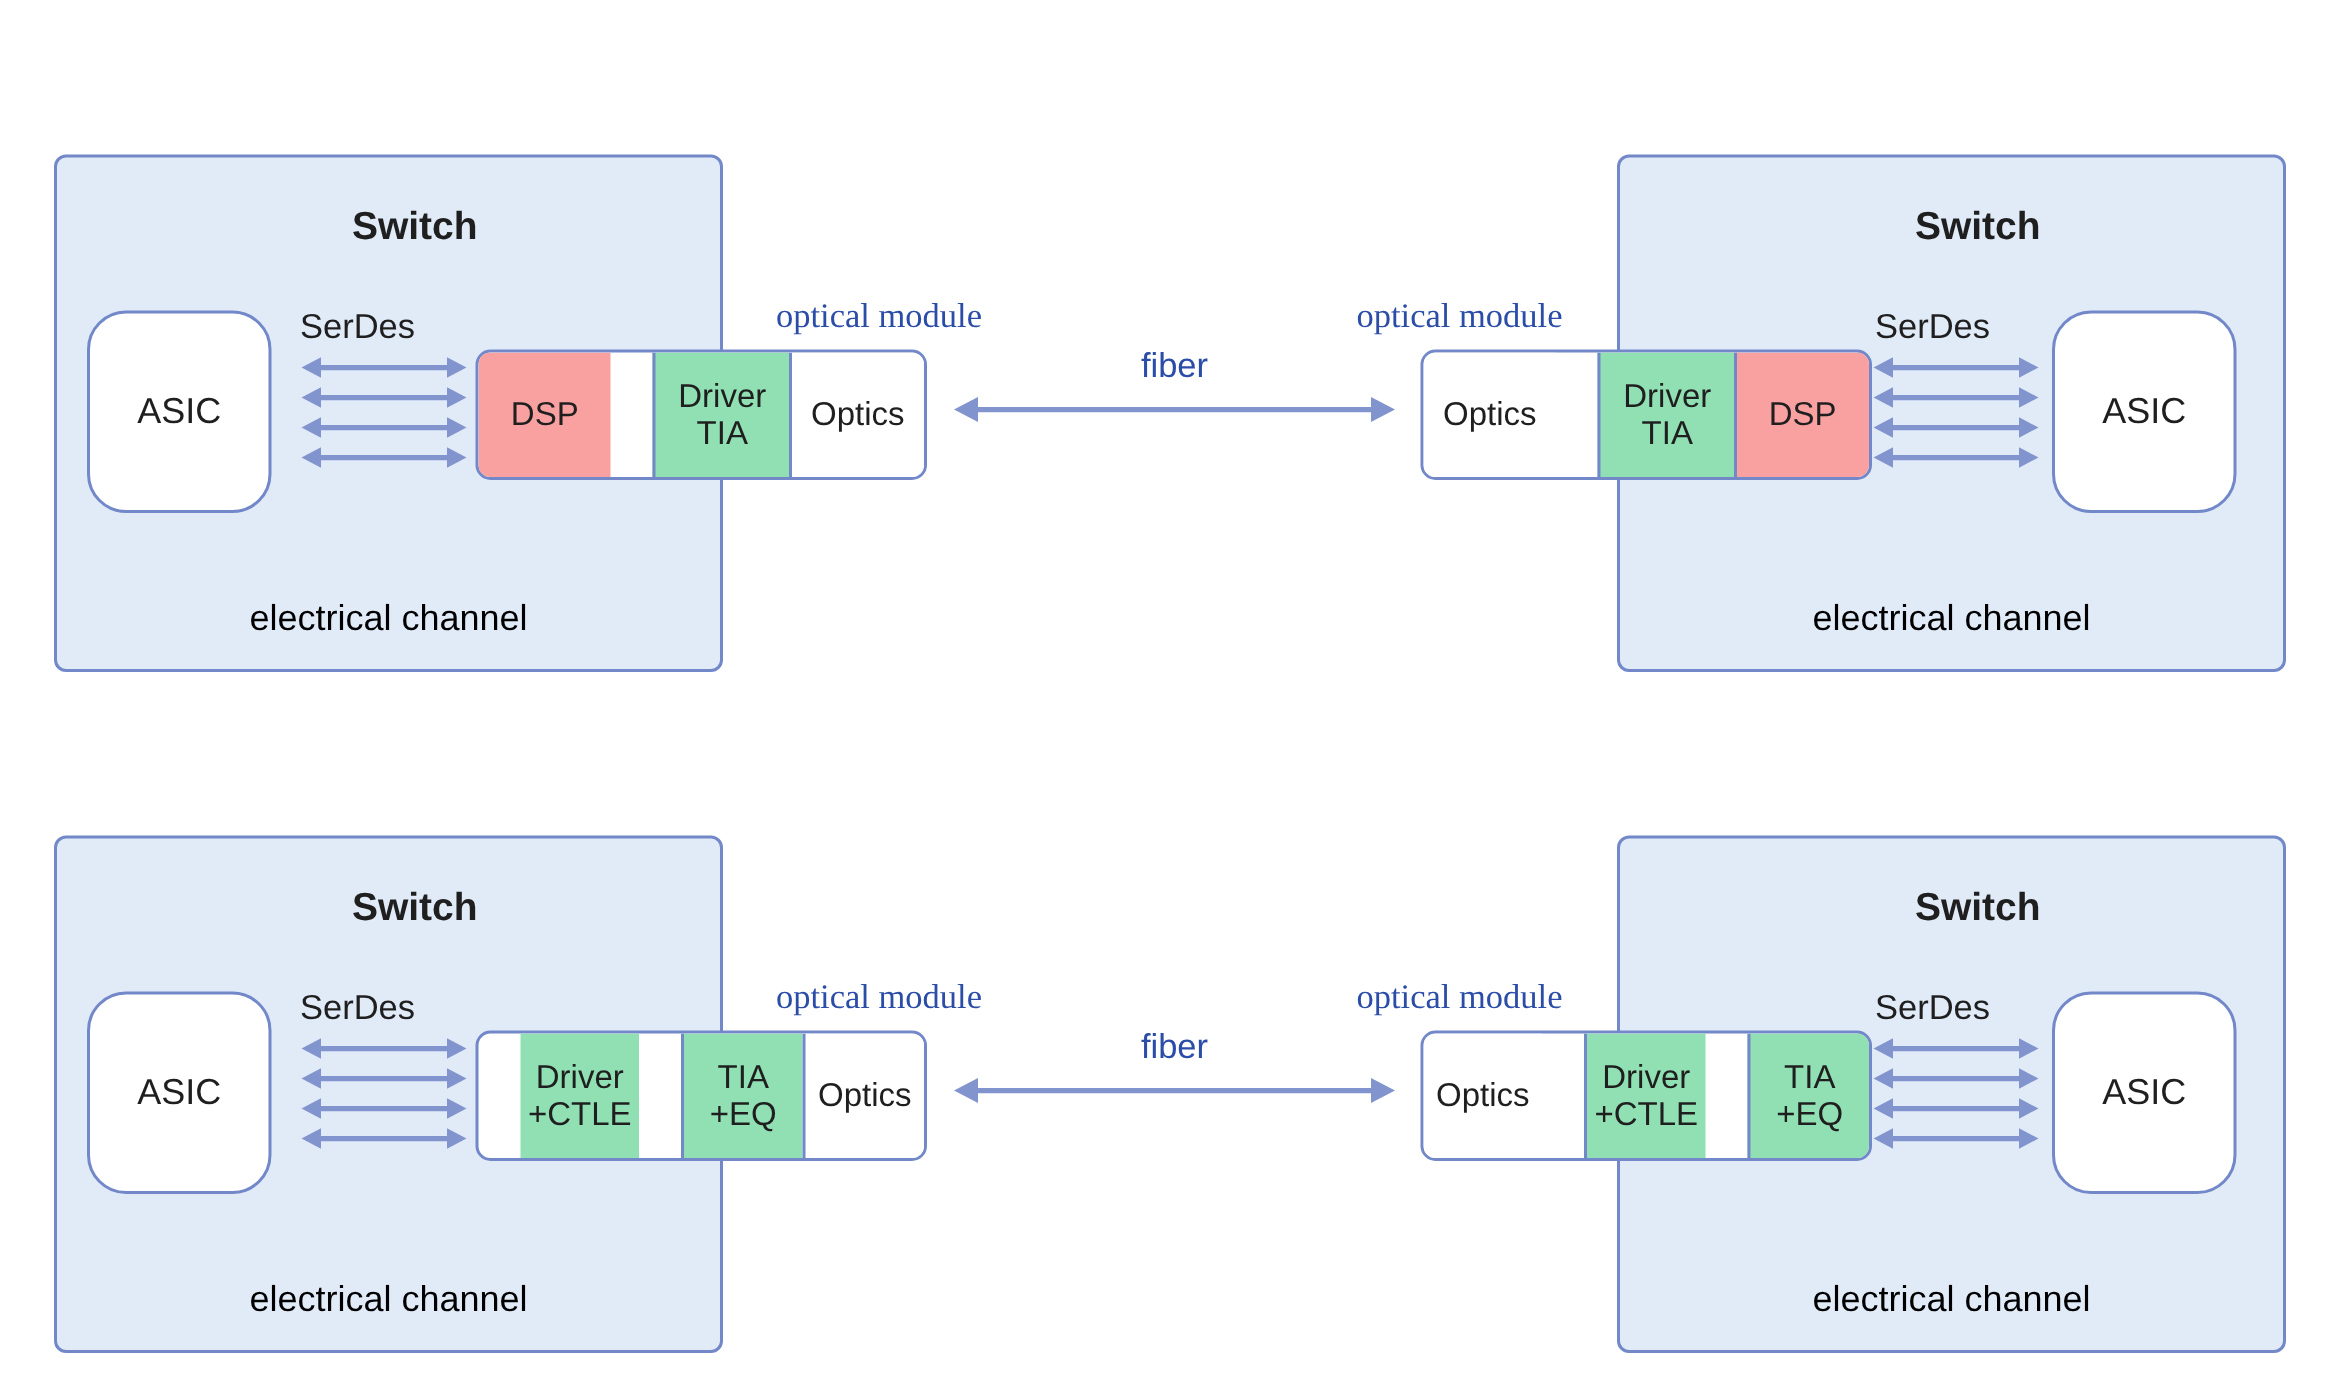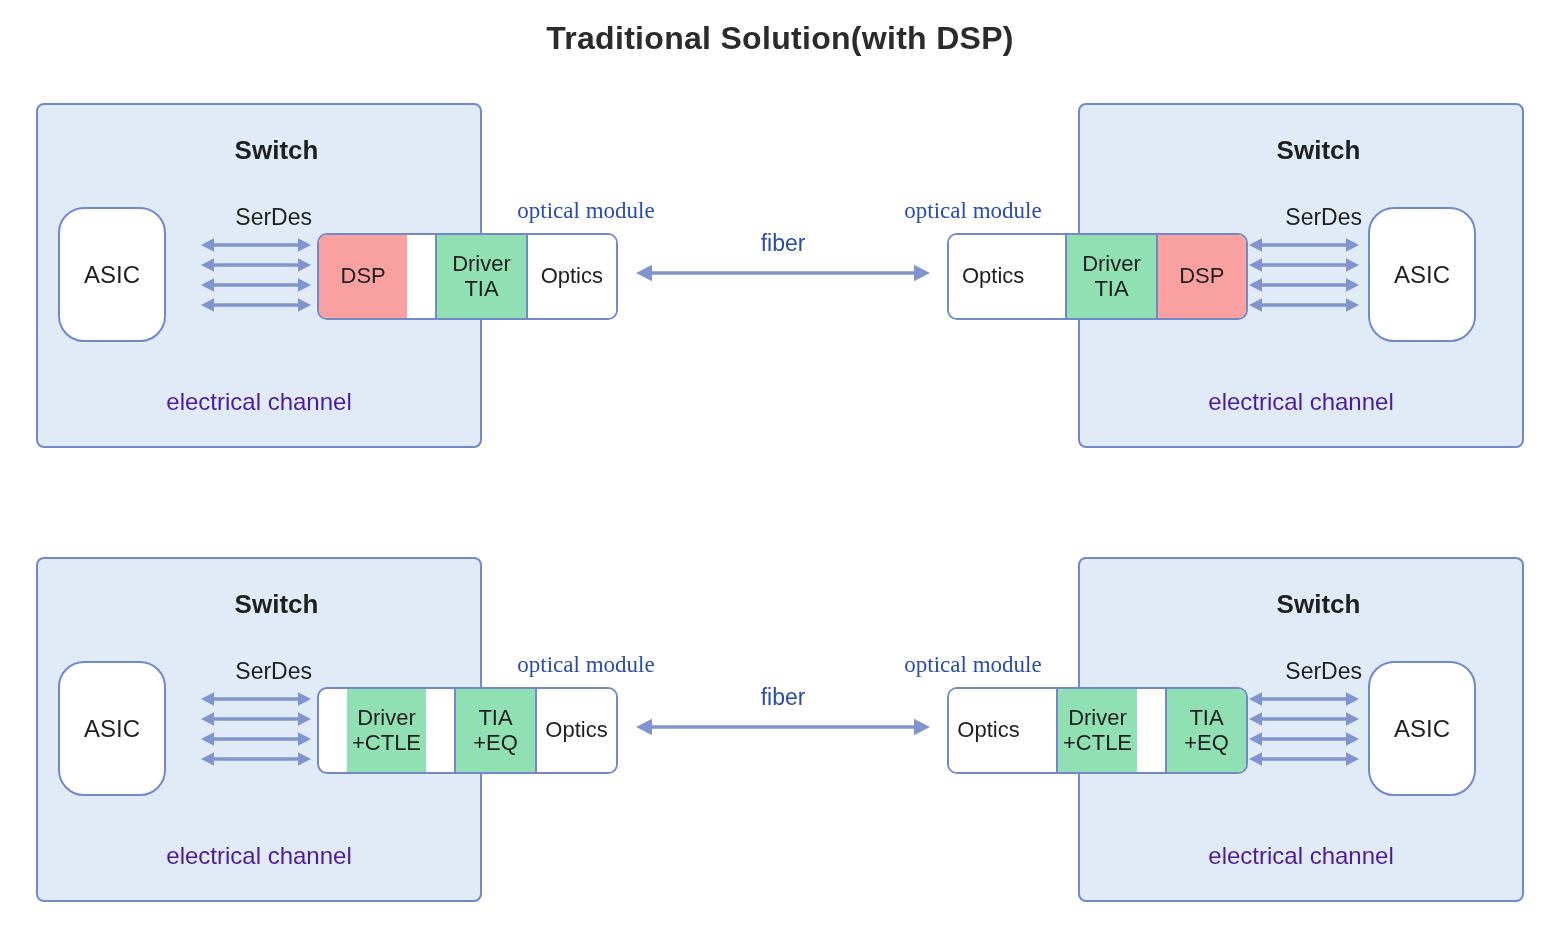--- a/index.html
+++ b/index.html
@@ -17,33 +17,33 @@
     background:var(--switch-fill,#e1ebf8);
     border:2px solid var(--box-border,#7288c9);border-radius:8px;box-sizing:border-box;
   }
   .switch-box.left{left:36px;}
   .switch-box.right{left:1078px;}
   .switch-title{
     position:absolute;left:0;right:0;top:30px;text-align:center;
     font-size:26px;font-weight:bold;color:#1f1f1f;padding-left:35px;
   }
   .channel-label{
-    position:absolute;left:0;right:0;top:283px;text-align:center;
-    font-size:24px;color:#4c1d95;
+    position:absolute;left:0;right:0;top:294px;text-align:center;
+    font-size:24px;color:#000000;
   }
   .asic-box{
-    position:absolute;top:207px;width:108px;height:135px;z-index:2;
+    position:absolute;top:207px;width:123px;height:135px;z-index:2;
     background:#ffffff;border:2.5px solid var(--box-border,#7288c9);border-radius:26px;
     box-sizing:border-box;display:flex;align-items:center;justify-content:center;
     font-size:24px;color:#1f1f1f;
   }
   .asic-box.left{left:58px;}
   .asic-box.right{left:1368px;}
   .serdes-label{
-    position:absolute;top:204px;width:112px;text-align:right;z-index:2;
+    position:absolute;top:204px;width:112px;text-align:left;z-index:2;
     font-size:23px;color:#1f1f1f;
   }
   .serdes-label.left{left:200px;}
   .serdes-label.right{left:1250px;}
   .serdes-arrows{position:absolute;top:237px;width:112px;height:76px;z-index:2;}
   .serdes-arrows.left{left:200px;}
   .serdes-arrows.right{left:1248px;}
   .module-box{
     position:absolute;top:233px;width:301px;height:87px;z-index:3;
     background:#ffffff;border:2.5px solid var(--box-border,#7288c9);border-radius:10px;
@@ -70,21 +70,20 @@
     font-size:23px;color:var(--label-blue,#2b4da8);
   }
   .fiber-arrow{position:absolute;left:634px;top:262px;width:298px;height:22px;z-index:2;}
 </style>
 </head>
 <body>
 
 <div id="canvas">
 
   <div class="section" style="top:0">
-    <div class="sec-title">Traditional Solution(with DSP)</div>
 
     <div class="switch-box left">
       <div class="switch-title">Switch</div>
       <div class="channel-label">electrical channel</div>
     </div>
     <div class="switch-box right">
       <div class="switch-title">Switch</div>
       <div class="channel-label">electrical channel</div>
     </div>
 

